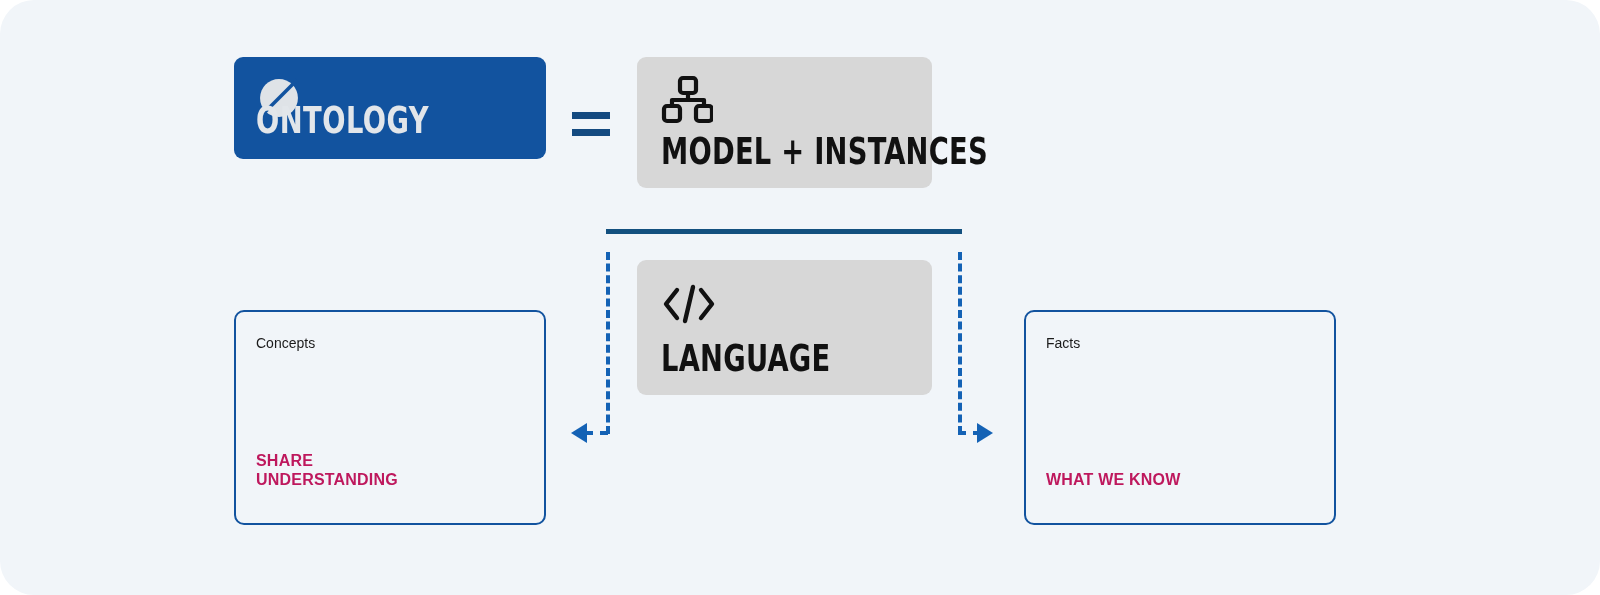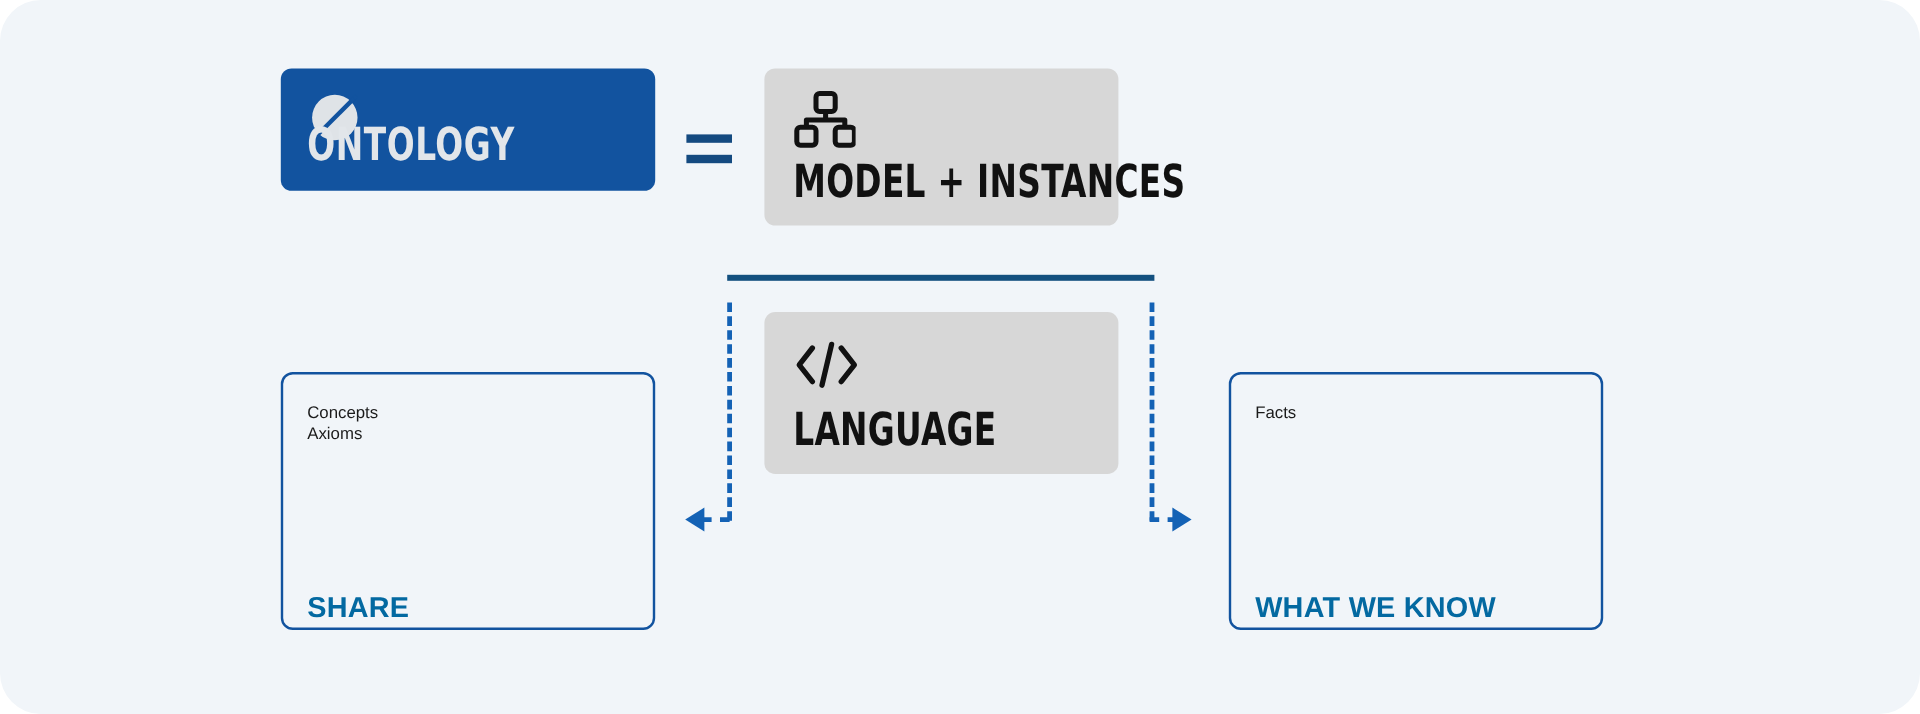--- a/index.html
+++ b/index.html
@@ -113,24 +113,24 @@
   }
   .card-outline .lines {
     font-size: 14px;
     line-height: 1.32;
     color: #1b1b1b;
   }
   .card-outline .lines div { white-space: nowrap; }
   .card-outline .tagline {
     position: absolute;
     left: 20px;
-    bottom: 1px;
-    color: #0369a1;
+    bottom: 34px;
+    color: #be185d;
     font-weight: 700;
-    font-size: 24px;
+    font-size: 16px;
     line-height: 1.2;
     letter-spacing: 0.2px;
   }
   .card-outline .tagline div { white-space: nowrap; }
 
   
   .equals {
     position: absolute;
     left: 572px;
     top: 108px;
@@ -262,24 +262,24 @@
           <line x1="32" y1="5" x2="24" y2="39"></line>
         </g>
       </svg>
     </span>
     <div class="card-title">LANGUAGE</div>
   </div>
 
   <div class="card card-outline card-left">
     <div class="lines">
       <div>Concepts</div>
-      <div>Axioms</div>
     </div>
     <div class="tagline">
       <div>SHARE</div>
+      <div>UNDERSTANDING</div>
     </div>
   </div>
 
   <div class="card card-outline card-right">
     <div class="lines">
       <div>Facts</div>
     </div>
     <div class="tagline">
       <div>WHAT WE KNOW</div>
     </div>

